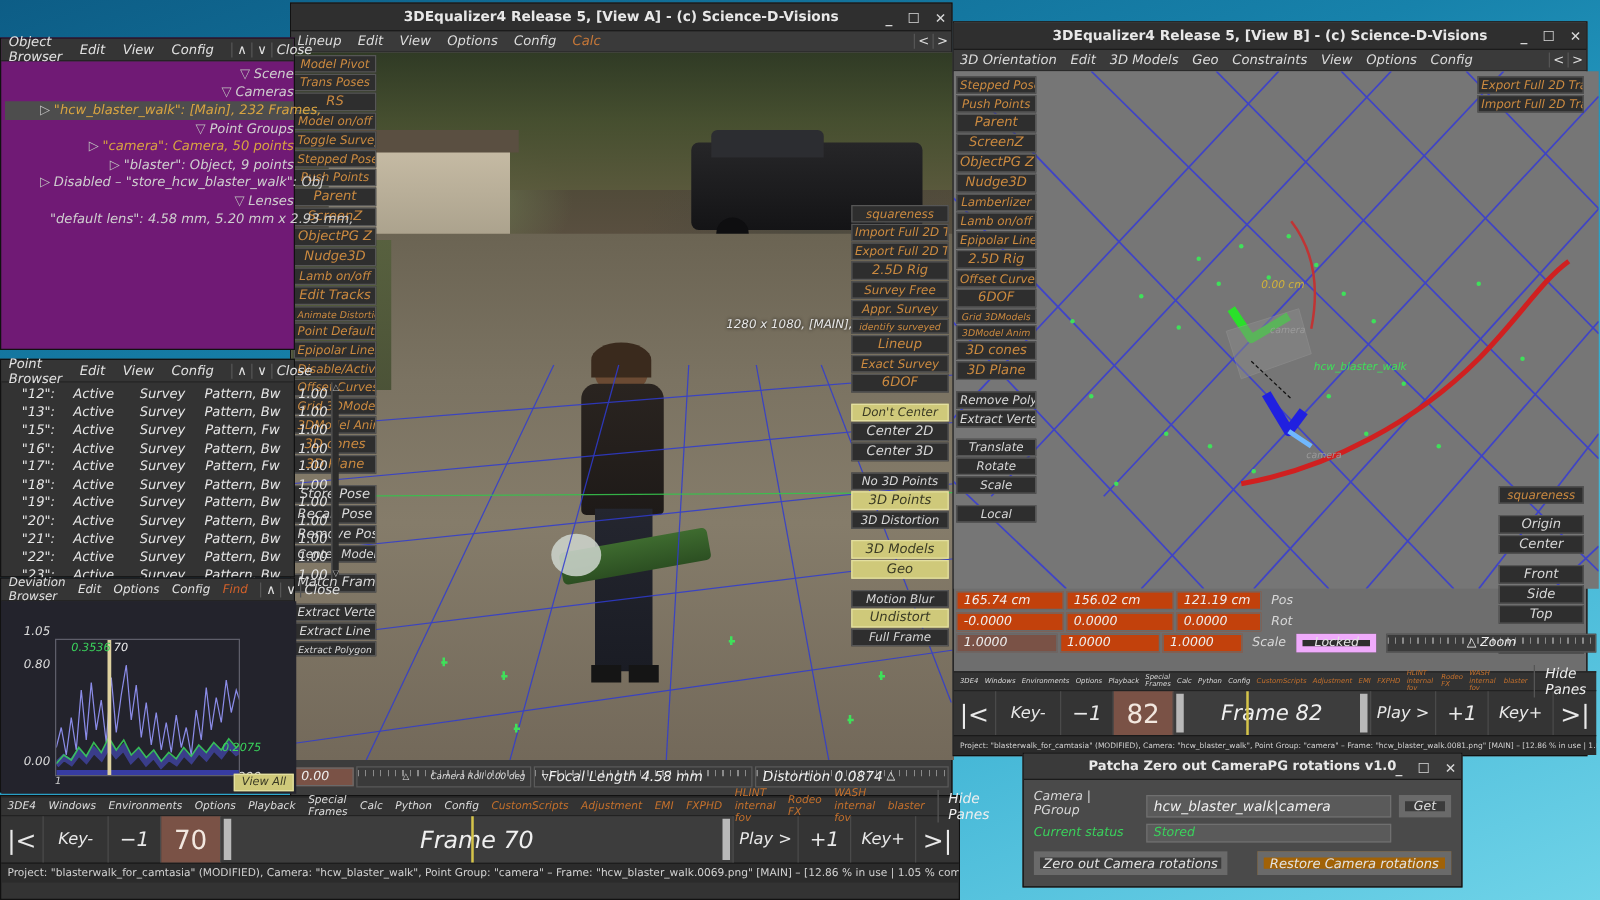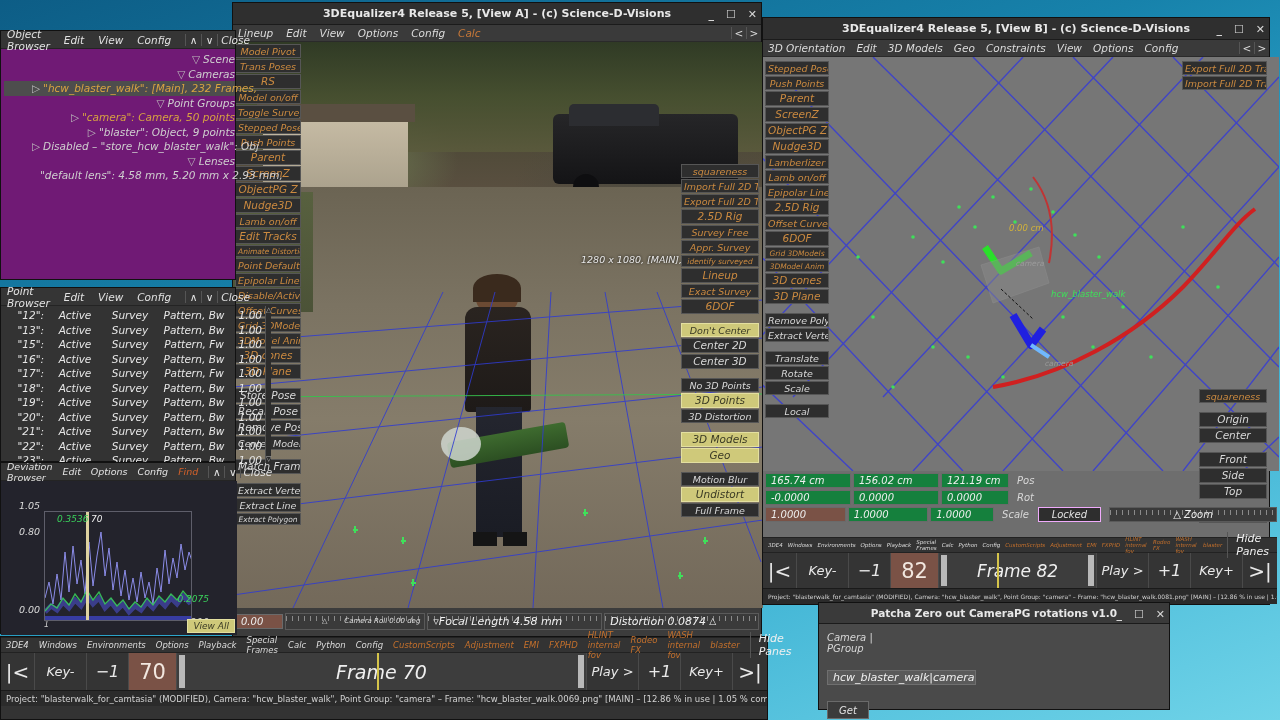--- a/index.html
+++ b/index.html
@@ -91,25 +91,25 @@
   .fb-track { flex:1; background:#3d3d3d; position:relative; display:flex; align-items:center; }
   .fb-track .lbl { width:100%; text-align:center; font-size:19px; font-style:italic; color:#efefef; }
   .fb-track .handle { position:absolute; width:6px; top:2px; bottom:2px; background:#b9b9b9; }
   .fb-track .cursor { position:absolute; width:2px; top:0; bottom:0; background:#d5c44a; }
   .statusbar {
     height:16px; background:#2b2b2b; color:#d2d2d2; font-size:8.5px;
     display:flex; align-items:center; padding-left:5px; border-top:1px solid #1a1a1a;
     white-space:nowrap; overflow:hidden;
   }
   
-  .numfield { background:#15803d; border:1px solid #6a6a6a; color:#eee; font-size:10px;
+  .numfield { background:#c2410c; border:1px solid #6a6a6a; color:#eee; font-size:10px;
               height:15px; display:flex; align-items:center; padding-left:5px; font-style:italic;}
   .numfield.hl { background:#7a5246; }
   .lblsm { font-size:10px; font-style:italic; color:#d8d8d8; }
-  .slot { background:#2e2e2e; border:1px solid #f0abfc; color:#e2e2e2; font-size:10px;
+  .slot { background:#2e2e2e; border:5px solid #f0abfc; color:#e2e2e2; font-size:10px;
           font-style:italic; display:flex; align-items:center; justify-content:center; }
   .ruler { background:#3a3a3a; border:1px solid #5a5a5a; position:relative; overflow:hidden;}
   .ruler::after{content:""; position:absolute; left:0; right:0; top:2px; height:5px;
      background:repeating-linear-gradient(to right,#8a8a8a 0 1px, transparent 1px 6px);}
 </style>
 </head>
 <body>
 
 <div class="win" style="left:232px; top:2px; width:530px; height:712px; background:#3c3c3c;">
 
@@ -712,21 +712,21 @@
 <div class="win" style="left:818px; top:602px; width:352px; height:108px; background:#4a4a4a; border:1px solid #111;">
   <div class="titlebar" style="background:#3a3a3a; height:21px;">
     <span style="font-size:10.5px;">Patcha Zero out CameraPG rotations v1.0</span>
     <span class="tbtns">
       <span class="tbtn">_</span>
       <span class="tbtn">☐</span>
       <span class="tbtn">✕</span>
     </span>
   </div>
   <div style="padding:8px 8px 0 8px;">
-    <div style="display:flex; align-items:flex-start; gap:16px;flex-direction:column;">
+    <div style="display:flex; align-items:flex-end; gap:6px;">
       <span class="lblsm" style="width:84px;">Camera | PGroup</span>
       <div style="flex:1; background:#5a5a5a; border:1px solid #6f6f6f; height:18px; display:flex; align-items:center; padding-left:5px;
                   font-size:11px; font-style:italic; color:#f0f0f0;">hcw_blaster_walk|camera</div>
       <div class="slot" style="width:42px; height:18px; background:#3b3b3b; border-color:#6a6a6a;">Get</div>
     </div>
     <div style="display:flex; align-items:center; gap:6px; margin-top:5px;">
       <span class="lblsm" style="color:#3ad35c; width:84px;">Current status</span>
       <div style="flex:1; background:#5a5a5a; border:1px solid #6f6f6f; height:15px; display:flex; align-items:center; padding-left:5px;
                   font-size:10px; font-style:italic; color:#3ad35c;">Stored</div>
       <div style="width:42px;"></div>

